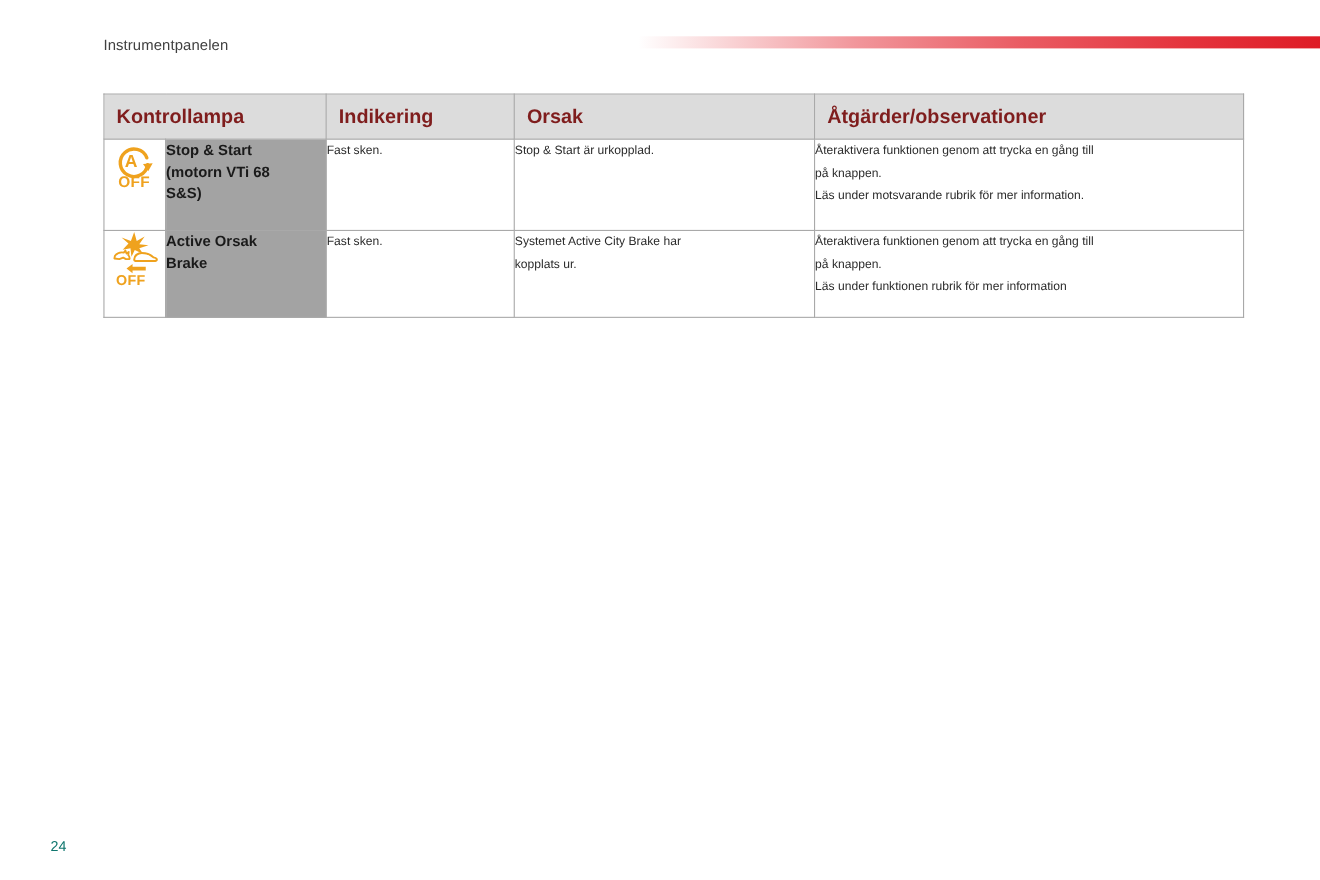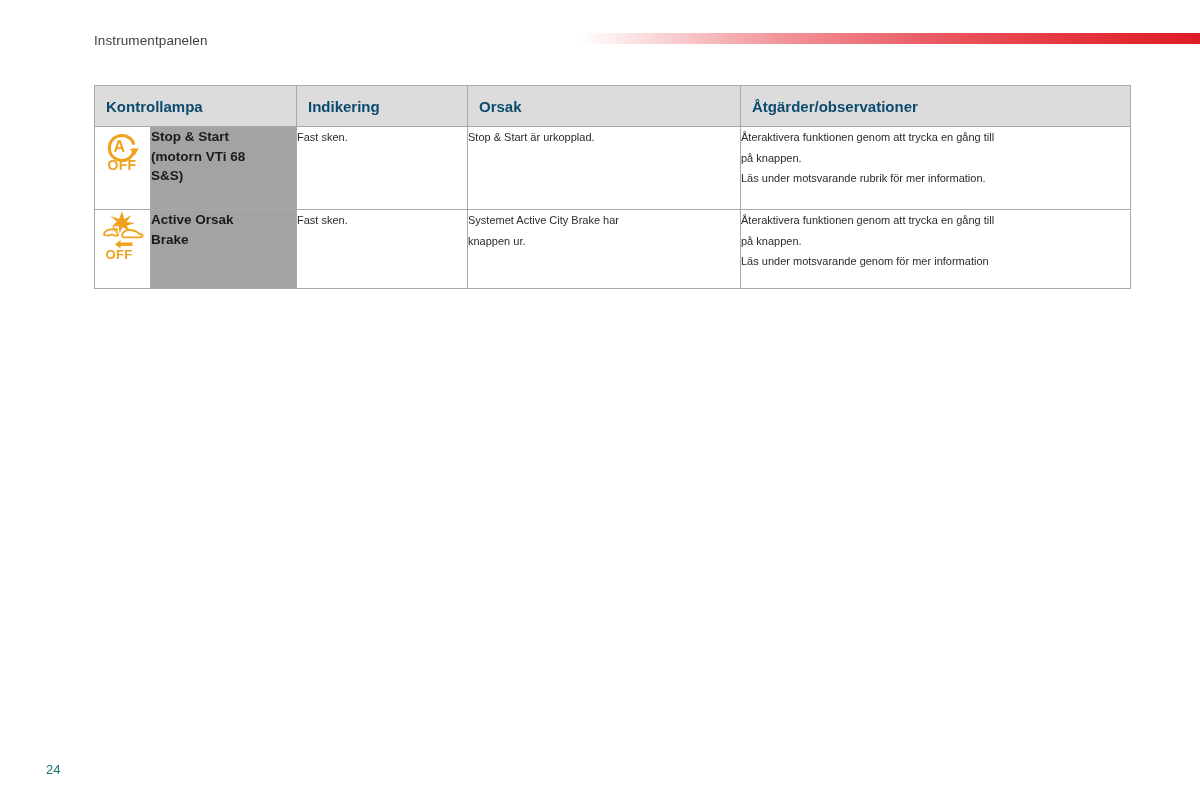--- a/index.html
+++ b/index.html
@@ -60,23 +60,23 @@
   .lamp-table th,
   .lamp-table td {
     border: 1px solid #a9a9a9;
     vertical-align: top;
     padding: 0;
   }
   .lamp-table thead th {
     background: #dcdcdc;
     height: 40px;
     text-align: left;
-    font-size: 15px;
+    font-size: 18px;
     font-weight: bold;
-    color: #0c4a6e;
+    color: #7f1d1d;
     padding: 0 0 0 11px;
     vertical-align: middle;
   }
   .col-icon   { width: 56px;  }
   .col-name   { width: 146px; }
   .col-ind    { width: 171px; }
   .col-cause  { width: 273px; }
   .col-action { width: 390px; }
 
   .cell-icon {
@@ -201,25 +201,25 @@
       </td>
       <td class="cell-name">
         <span class="tl">Active Orsak</span>
         <span class="tl">Brake</span>
       </td>
       <td class="cell-text">
         <span class="tl">Fast sken.</span>
       </td>
       <td class="cell-text">
         <span class="tl">Systemet Active City Brake har</span>
-        <span class="tl">knappen ur.</span>
+        <span class="tl">kopplats ur.</span>
       </td>
       <td class="cell-text">
         <span class="tl">Återaktivera funktionen genom att trycka en gång till</span>
         <span class="tl">på knappen.</span>
-        <span class="tl">Läs under motsvarande genom för mer information</span>
+        <span class="tl">Läs under funktionen rubrik för mer information</span>
       </td>
     </tr>
 
   </tbody>
 </table>
 
 <div class="page-number">24</div>
 
 </body></html>

